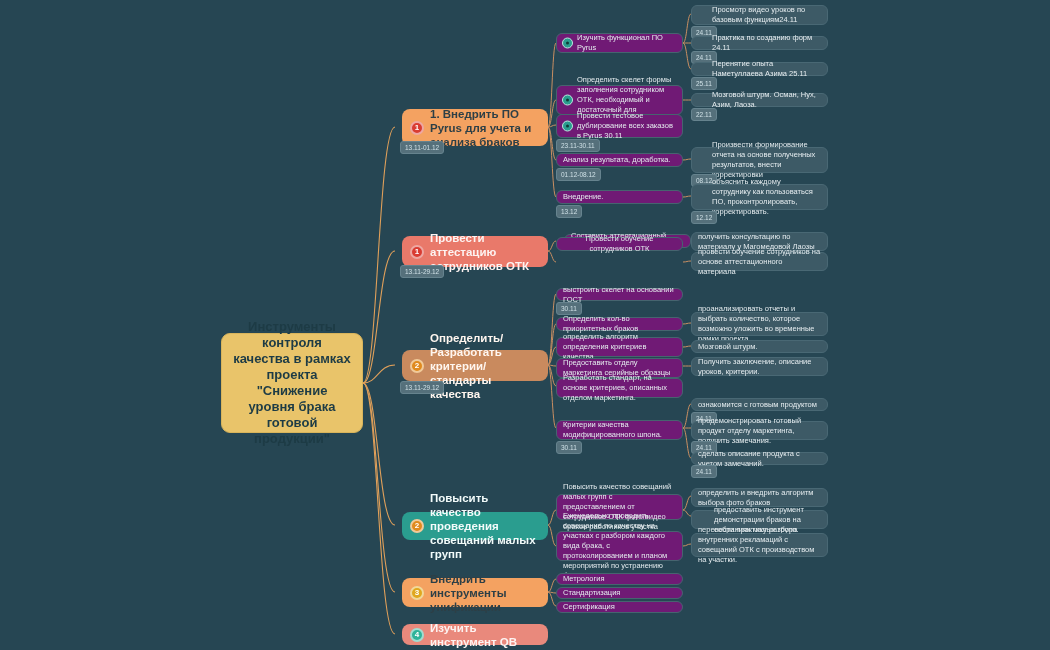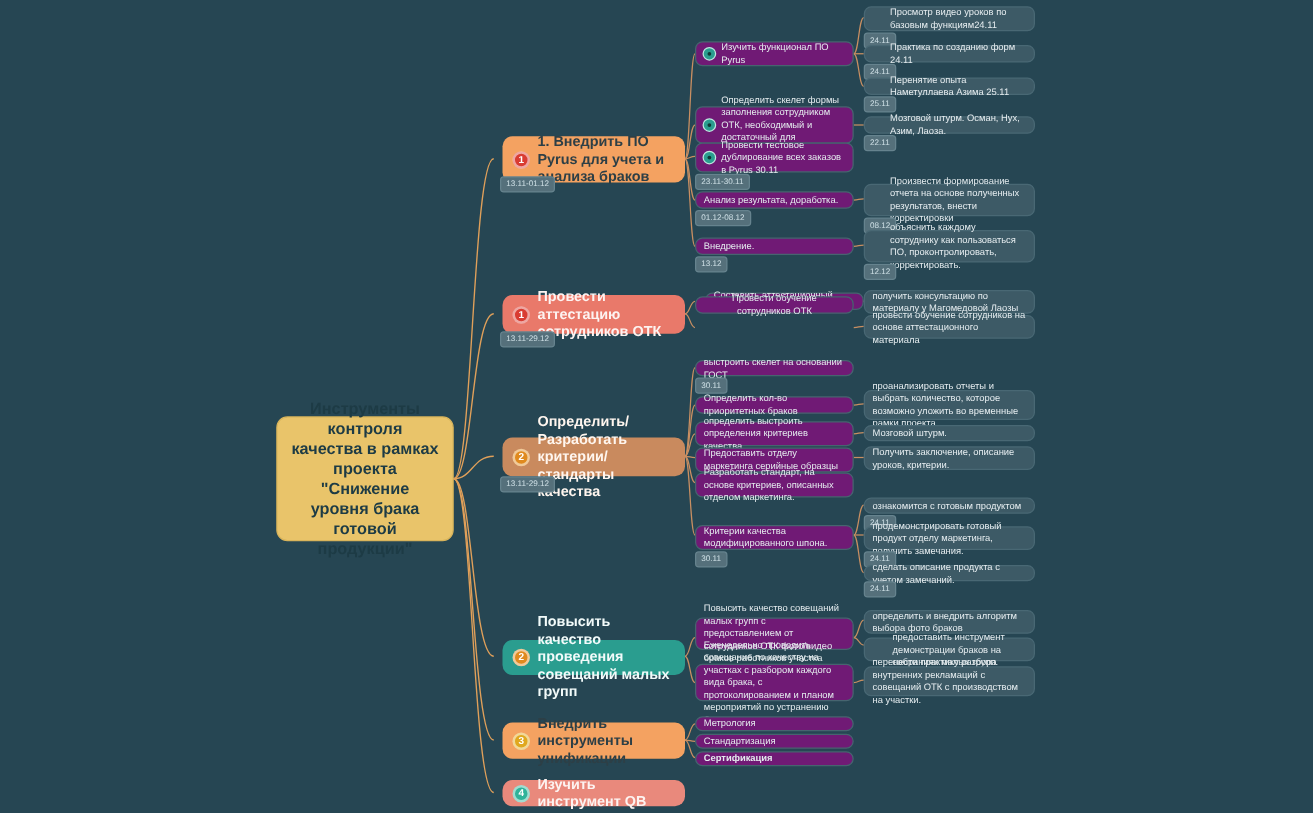--- a/index.html
+++ b/index.html
@@ -258,21 +258,21 @@
   <div class="node sub" style="left:556px;top:288px;width:127px;height:13px;">
     <span class="txt">выстроить скелет на основании ГОСТ</span>
   </div>
   <span class="date" style="left:556px;top:302px;">30.11</span>
 
   <div class="node sub" style="left:556px;top:317px;width:127px;height:14px;">
     <span class="txt">Определить кол-во приоритетных браков</span>
   </div>
 
   <div class="node sub" style="left:556px;top:337px;width:127px;height:20px;">
-    <span class="txt">определить выстроить определения критериев качества</span>
+    <span class="txt">определить алгоритм определения критериев качества</span>
   </div>
 
   <div class="node sub" style="left:556px;top:358px;width:127px;height:20px;">
     <span class="txt">Предоставить отделу маркетинга серийные образцы</span>
   </div>
 
   <div class="node sub" style="left:556px;top:378px;width:127px;height:20px;">
     <span class="txt">Разработать стандарт, на основе критериев, описанных отделом маркетинга.</span>
   </div>
 
@@ -332,21 +332,21 @@
     <span class="pbadge p3">3</span>
     <span class="txt">Внедрить инструменты унификации</span>
   </div>
 
   <div class="node sub" style="left:556px;top:573px;width:127px;height:12px;">
     <span class="txt">Метрология</span>
   </div>
   <div class="node sub" style="left:556px;top:587px;width:127px;height:12px;">
     <span class="txt">Стандартизация</span>
   </div>
-  <div class="node sub" style="left:556px;top:601px;width:127px;height:12px;font-weight:bold;">
+  <div class="node sub" style="left:556px;top:601px;width:127px;height:12px;">
     <span class="txt">Сертификация</span>
   </div>
 
   <div class="node branch salmon2" style="left:402px;top:624px;width:146px;height:21px;">
     <span class="pbadge p4">4</span>
     <span class="txt">Изучить инструмент QB</span>
   </div>
 
 </div>
 

